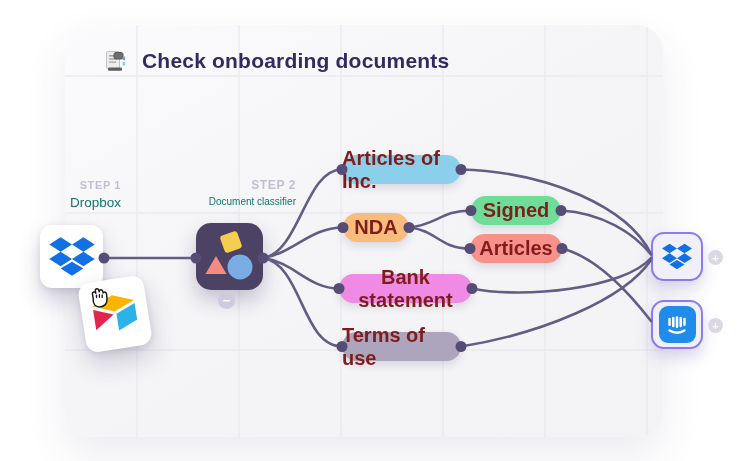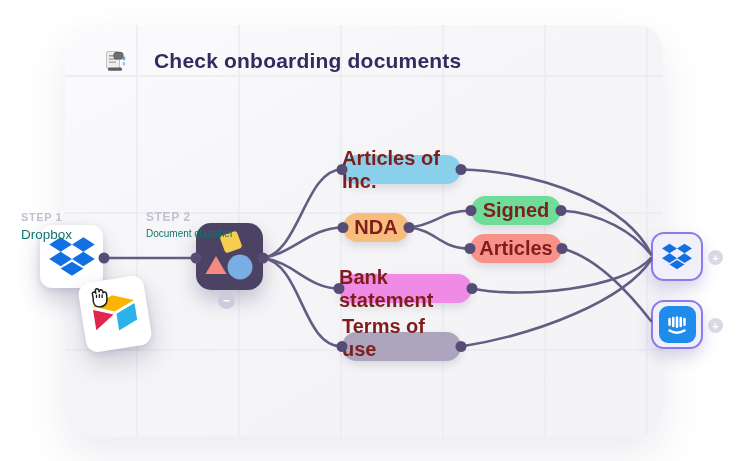--- a/index.html
+++ b/index.html
@@ -7,25 +7,25 @@
          font-family:"Liberation Sans","DejaVu Sans",sans-serif;}
 
   
   .canvas{position:absolute;left:65px;top:25px;width:598px;height:412px;
           border-radius:26px;overflow:hidden;
           background:linear-gradient(150deg,#FBFBFD 0%,#F5F5F7 45%,#F3F3F6 100%);
           box-shadow:0 18px 40px rgba(70,60,110,.10);}
   .grid-svg{position:absolute;left:0;top:0;}
 
   
-  .header{position:absolute;left:102px;top:48px;display:flex;align-items:center;gap:26px;z-index:4;}
+  .header{position:absolute;left:102px;top:48px;display:flex;align-items:center;gap:14px;z-index:4;}
   .page-title{font-size:21px;font-weight:800;color:#332B5F;letter-spacing:.2px;}
 
   
-  .step-block{position:absolute;text-align:left;z-index:4;margin-top:32px;}
+  .step-block{position:absolute;text-align:right;z-index:4;}
   .step-label{font-size:11px;font-weight:700;letter-spacing:.6px;color:#C4BFD0;}
   .step-name{font-size:13.5px;font-weight:500;color:#0f766e;margin-top:4px;}
 
   
   .node{position:absolute;display:flex;align-items:center;justify-content:center;z-index:3;}
   .node-source{left:40px;top:225px;width:63px;height:63px;border-radius:12px;background:#fff;
                box-shadow:0 12px 22px rgba(60,50,100,.22),0 2px 6px rgba(60,50,100,.12);}
   .node-classifier{left:196px;top:223px;width:67px;height:67px;border-radius:15px;background:#4B4264;
                box-shadow:0 10px 20px rgba(50,40,90,.25);}
   .out-node{width:52px;height:49px;border-radius:13px;background:#F1EFF9;border:2.5px solid #8B7BEC;
@@ -52,21 +52,21 @@
 
   
   .pill{position:absolute;height:29px;border-radius:15px;display:flex;align-items:center;
         justify-content:center;z-index:3;box-shadow:0 4px 9px rgba(70,60,110,.16);}
   .pill span{font-size:20px;font-weight:700;color:#7f1d1d;}
   #pill-articles{left:342px;top:155px;width:119px;}
   #pill-nda{left:343px;top:213px;width:66px;}
   #pill-signed{left:471px;top:196px;width:90px;}
   #pill-unsigned{left:470px;top:234px;width:92px;}
   #pill-bank{left:339px;top:274px;width:133px;}
-  #pill-terms{left:342px;top:332px;width:119px;align-items:flex-end;}
+  #pill-terms{left:342px;top:332px;width:119px;}
 
   
   .edges{position:absolute;left:0;top:0;z-index:5;pointer-events:none;}
   .edges path{fill:none;stroke:#655C84;stroke-width:2.6;stroke-linecap:round;}
   .edges circle{fill:#564D77;}
 </style>
 </head>
 <body>
 
 <div id="stage">
@@ -145,21 +145,21 @@
     </div>
   <div class="pill" id="pill-nda" style="background: rgb(248, 189, 124);">
     <span>NDA</span>
     </div>
   <div class="pill" id="pill-signed" style="background: rgb(111, 221, 153);">
     <span>Signed</span>
     </div>
   <div class="pill" id="pill-unsigned" style="background: rgb(247, 145, 138);">
     <span>Articles</span>
     </div>
-  <div class="pill" id="pill-bank" style="background: rgb(240, 139, 229);">
+  <div class="pill" id="pill-bank" style="background: rgb(240, 139, 229); text-align: center;">
     <span>Bank statement</span>
     </div>
   <div class="pill" id="pill-terms" style="background: rgb(172, 165, 189);">
     <span>Terms of use</span>
     </div>
 
   <div class="node out-node" id="node-dropbox-out">
     <svg width="30" height="27" viewBox="0 0 40 36">
       <path fill="#1270E3" d="M10 1 L20 7.4 L10 13.8 L0 7.4 Z M30 1 L40 7.4 L30 13.8 L20 7.4 Z
         M10 13.8 L20 20.2 L10 26.6 L0 20.2 Z M30 13.8 L40 20.2 L30 26.6 L20 20.2 Z

